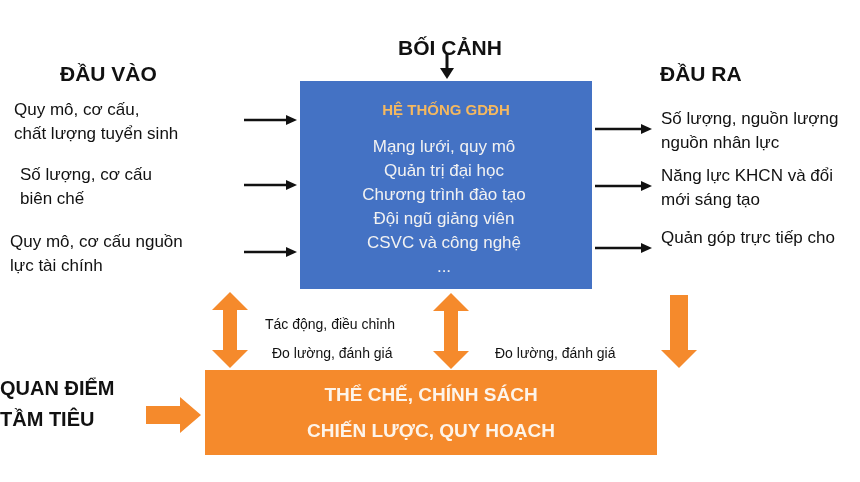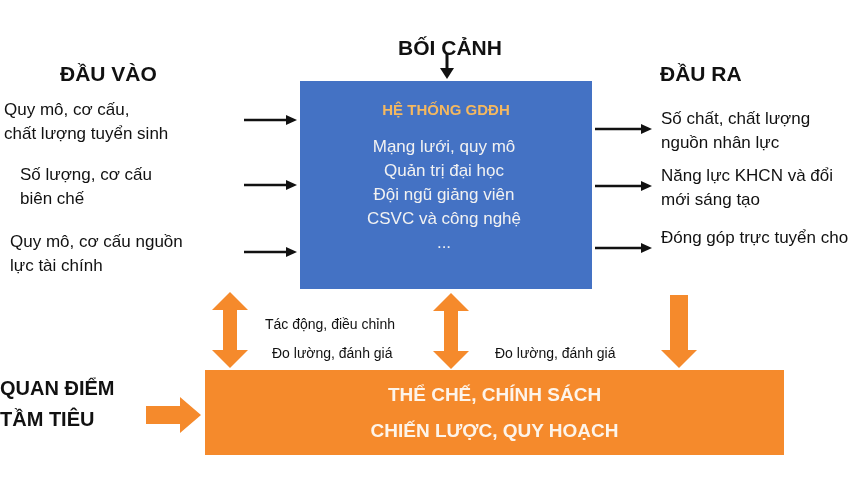--- a/index.html
+++ b/index.html
@@ -7,37 +7,37 @@
          font-family:"Liberation Sans", "DejaVu Sans", sans-serif; color:#111; }
   .abs { position:absolute; }
   .head { font-weight:bold; font-size:21px; color:#111; }
   .lbl { font-size:17px; line-height:24px; color:#111; }
   .left { text-align:left; }
   .blue-box { left:300px; top:81px; width:292px; height:208px; background:#4472c4; }
   .blue-title { position:absolute; left:0; right:0; top:20px; text-align:center;
                 font-weight:bold; font-size:15px; color:#f4b860; }
   .blue-items { position:absolute; left:0; right:4px; top:54px; text-align:center;
                 font-size:17px; line-height:24px; color:#f2f2f2; }
-  .orange-box { left:205px; top:370px; width:579px; height:85px; background:#f58a2c; }
+  .orange-box { left:205px; top:370px; width:452px; height:85px; background:#f58a2c; }
   .orange-line { position:absolute; left:0; right:0; text-align:center;
                  font-weight:bold; font-size:19px; color:#fdf4ea; }
   .small { font-size:14px; color:#111; }
   svg { position:absolute; overflow:visible; }
 </style>
 </head>
 <body>
 
 <div class="abs head" style="left:380px; top:24px; width:140px; text-align:center;margin-top:12px;">BỐI CẢNH</div>
 <svg style="left:440px;top:54px;" width="14" height="26">
   <line x1="7" y1="0" x2="7" y2="16" stroke="#111" stroke-width="3"></line>
   <polygon points="0,14 14,14 7,25" fill="#111"></polygon>
 </svg>
 
 <div class="abs head left" style="left:60px; top:62px; width:180px;">ĐẦU VÀO</div>
-<div class="abs lbl left" style="left:4px; top:98px; width:218px;">
+<div class="abs lbl left" style="left:14px; top:98px; width:218px;">
   <div>Quy mô, cơ cấu,</div>
   <div>chất lượng tuyển sinh</div>
 </div>
 <div class="abs lbl left" style="left:20px; top:163px; width:218px;">
   <div>Số lượng, cơ cấu</div>
   <div>biên chế</div>
 </div>
 <div class="abs lbl left" style="left:10px; top:230px; width:228px;">
   <div>Quy mô, cơ cấu nguồn</div>
   <div>lực tài chính</div>
@@ -53,49 +53,50 @@
 <svg style="left:244px;top:246px;" width="54" height="12">
   <line x1="0" y1="6" x2="44" y2="6" stroke="#111" stroke-width="2.5"></line>
     <polygon points="42,1 53,6 42,11" fill="#111"></polygon>
 </svg>
 
 <div class="abs blue-box">
   <div class="blue-title">HỆ THỐNG GDĐH</div>
   <div class="blue-items">
     <div>Mạng lưới, quy mô</div>
     <div>Quản trị đại học</div>
+    <div>Chương trình đào tạo</div>
     <div>Đội ngũ giảng viên</div>
     <div>CSVC và công nghệ</div>
     <div>...</div>
   </div>
 </div>
 
 <div class="abs head" style="left:660px; top:62px; width:180px;">ĐẦU RA</div>
 <svg style="left:595px;top:123px;" width="58" height="12">
   <line x1="0" y1="6" x2="48" y2="6" stroke="#111" stroke-width="2.5"></line>
     <polygon points="46,1 57,6 46,11" fill="#111"></polygon>
 </svg>
 <svg style="left:595px;top:180px;" width="58" height="12">
   <line x1="0" y1="6" x2="48" y2="6" stroke="#111" stroke-width="2.5"></line>
     <polygon points="46,1 57,6 46,11" fill="#111"></polygon>
 </svg>
 <svg style="left:595px;top:242px;" width="58" height="12">
   <line x1="0" y1="6" x2="48" y2="6" stroke="#111" stroke-width="2.5"></line>
     <polygon points="46,1 57,6 46,11" fill="#111"></polygon>
 </svg>
 <div class="abs lbl" style="left:661px; top:107px; width:200px;">
-  <div>Số chất, chất lượng</div>
+  <div>Số lượng, nguồn lượng</div>
   <div>nguồn nhân lực</div>
 </div>
 <div class="abs lbl" style="left:661px; top:164px; width:200px;">
   <div>Năng lực KHCN và đổi</div>
   <div>mới sáng tạo</div>
 </div>
 <div class="abs lbl" style="left:661px; top:226px; width:200px;">
-  <div>Đóng góp trực tuyển cho</div>
+  <div>Quản góp trực tiếp cho</div>
 </div>
 
 <svg style="left:211px;top:292px;" width="38" height="76">
   <polygon points="19,0 37,18 26,18 26,58 37,58 19,76 1,58 12,58 12,18 1,18" fill="#f58a2c"></polygon>
 </svg>
 <svg style="left:432px;top:293px;" width="38" height="76">
   <polygon points="19,0 37,18 26,18 26,58 37,58 19,76 1,58 12,58 12,18 1,18" fill="#f58a2c"></polygon>
 </svg>
 <svg style="left:660px;top:295px;" width="38" height="74">
   <polygon points="10,0 28,0 28,55 37,55 19,73 1,55 10,55" fill="#f58a2c"></polygon>

